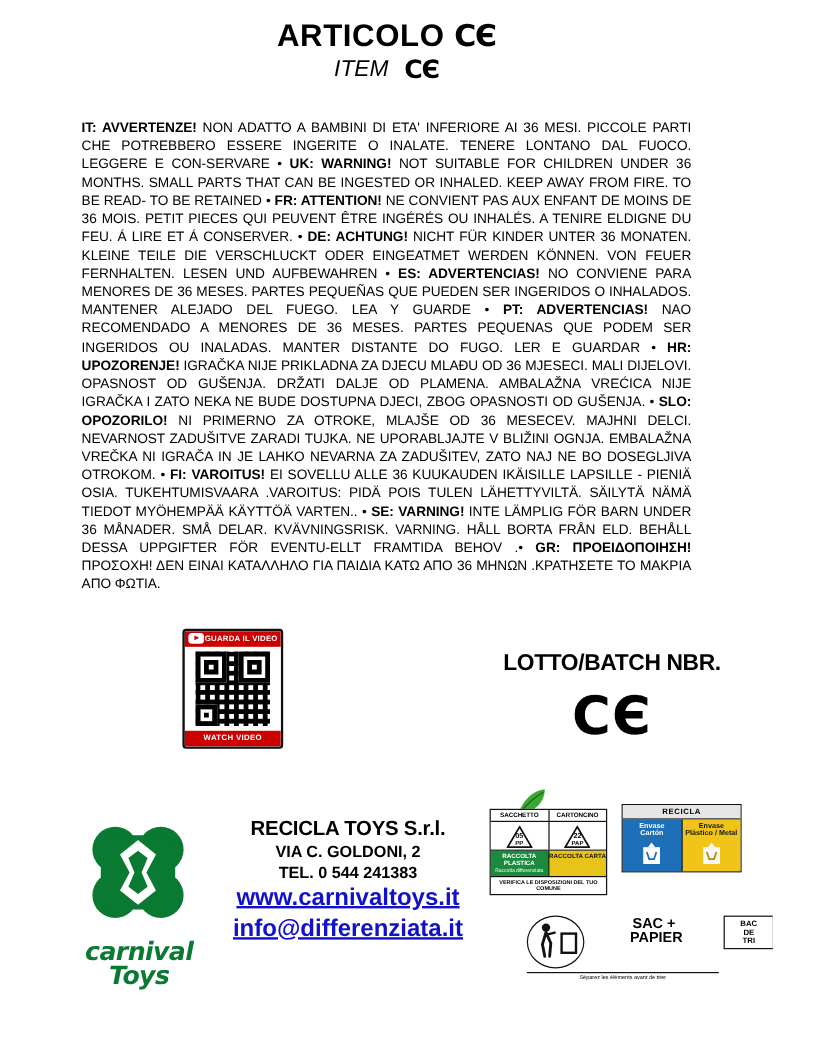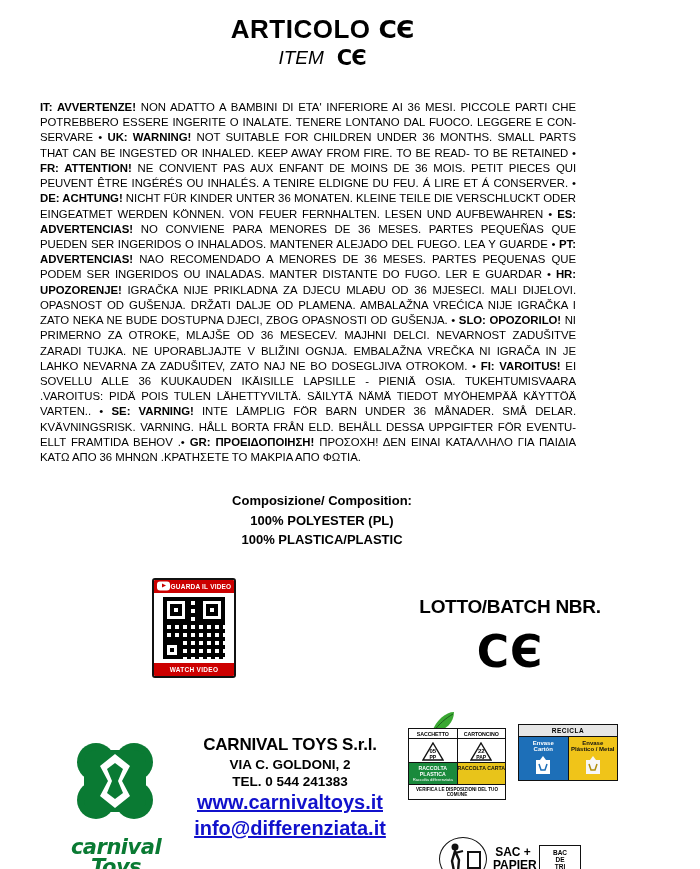--- a/index.html
+++ b/index.html
@@ -46,21 +46,21 @@
     font-family: "DejaVu Sans", sans-serif;
     font-weight: bold;
     font-style: normal;
     letter-spacing: -1px;
   }
   .ce-big { font-size: 25px; }
   .ce-mid { font-size: 21px; }
 
   
   .warnings {
-    margin: 30px 68px 0 40px;
+    margin: 30px 68px 0 68px;
     font-size: 11.4px;
     line-height: 1.335;
     text-align: justify;
     text-justify: inter-word;
     letter-spacing: -0.05px;
   }
   .warnings b { font-weight: bold; }
 
   
   .composition {
@@ -332,26 +332,27 @@
   }
   .rb-cell.blue { background: #1d6fb8; border-right: 1px solid #111; }
   .rb-cell.yellow { background: #f0c419; color: #111; }
   .rb-bin {
     width: 20px; height: 22px;
     margin: 2px auto 0;
   }
 
   .sacpapier {
     position: absolute;
-    left: 38px; top: 126px;
+    left: 38px; top: 110px;
     width: 160px;
     height: 54px;
     border: 1px solid transparent;
     display: flex;
-    align-items: center;
+    align-items: flex-start;
+    gap: 32px;
   }
   .sp-left {
     width: 48px; height: 44px;
     border: 1.5px solid #111;
     border-radius: 50%;
     position: relative;
     flex: none;
   }
   .sp-mid {
     font-size: 12px;
@@ -393,25 +394,20 @@
       <span class="ce-mark ce-big">CЄ</span>
     </div>
     <div class="header-line2">
       <span>ITEM</span>
       <span class="ce-mark ce-mid">CЄ</span>
     </div>
   </div>
 
   <div class="warnings"><b>IT: AVVERTENZE!</b> NON ADATTO A BAMBINI DI ETA' INFERIORE AI 36 MESI. PICCOLE PARTI CHE POTREBBERO ESSERE INGERITE O INALATE. TENERE LONTANO DAL FUOCO. LEGGERE E CON-SERVARE • <b>UK: WARNING!</b> NOT SUITABLE FOR CHILDREN UNDER 36 MONTHS. SMALL PARTS THAT CAN BE INGESTED OR INHALED. KEEP AWAY FROM FIRE. TO BE READ- TO BE RETAINED • <b>FR: ATTENTION!</b> NE CONVIENT PAS AUX ENFANT DE MOINS DE 36 MOIS. PETIT PIECES QUI PEUVENT ÊTRE  INGÉRÉS OU INHALÉS. A TENIRE ELDIGNE DU FEU. Á LIRE ET Á CONSERVER. • <b>DE: ACHTUNG!</b> NICHT FÜR KINDER UNTER 36 MONATEN. KLEINE TEILE DIE VERSCHLUCKT ODER EINGEATMET WERDEN KÖNNEN. VON FEUER FERNHALTEN. LESEN UND AUFBEWAHREN • <b>ES: ADVERTENCIAS!</b> NO CONVIENE PARA MENORES DE 36 MESES. PARTES PEQUEÑAS QUE PUEDEN SER INGERIDOS O INHALADOS. MANTENER ALEJADO DEL FUEGO. LEA Y GUARDE • <b>PT: ADVERTENCIAS!</b> NAO RECOMENDADO A MENORES DE 36 MESES. PARTES PEQUENAS QUE PODEM SER INGERIDOS OU INALADAS. MANTER DISTANTE DO FUGO. LER E GUARDAR • <b>HR: UPOZORENJE!</b> IGRAČKA NIJE PRIKLADNA ZA DJECU MLAĐU OD 36 MJESECI. MALI DIJELOVI. OPASNOST OD GUŠENJA. DRŽATI DALJE OD PLAMENA. AMBALAŽNA VREĆICA NIJE IGRAČKA I ZATO NEKA NE BUDE DOSTUPNA DJECI, ZBOG OPASNOSTI OD GUŠENJA. • <b>SLO: OPOZORILO!</b> NI PRIMERNO ZA OTROKE, MLAJŠE OD 36 MESECEV. MAJHNI DELCI. NEVARNOST ZADUŠITVE ZARADI TUJKA. NE UPORABLJAJTE V BLIŽINI OGNJA. EMBALAŽNA VREČKA NI IGRAČA IN JE LAHKO NEVARNA ZA ZADUŠITEV, ZATO NAJ NE BO DOSEGLJIVA OTROKOM. • <b>FI: VAROITUS!</b> EI SOVELLU ALLE 36 KUUKAUDEN IKÄISILLE LAPSILLE - PIENIÄ OSIA. TUKEHTUMISVAARA .VAROITUS: PIDÄ POIS TULEN LÄHETTYVILTÄ. SÄILYTÄ NÄMÄ TIEDOT MYÖHEMPÄÄ KÄYTTÖÄ VARTEN.. • <b>SE: VARNING!</b> INTE LÄMPLIG FÖR BARN UNDER 36 MÅNADER. SMÅ DELAR. KVÄVNINGSRISK. VARNING. HÅLL BORTA FRÅN ELD. BEHÅLL DESSA UPPGIFTER FÖR EVENTU-ELLT FRAMTIDA BEHOV .• <b>GR: ΠΡΟΕΙΔΟΠΟΙΗΣΗ!</b> ΠΡΟΣΟΧΗ! ΔΕΝ ΕΙΝΑΙ ΚΑΤΑΛΛΗΛΟ ΓΙΑ ΠΑΙΔΙΑ ΚΑΤΩ ΑΠΟ 36 ΜΗΝΩΝ .ΚΡΑΤΗΣΕΤΕ ΤΟ ΜΑΚΡΙΑ ΑΠΟ ΦΩΤΙΑ.</div>
 
-  <div class="composition">
-    <div>Composizione/ Composition:</div>
-    <div>100% POLYESTER (PL)</div>
-    <div>100% PLASTICA/PLASTIC</div>
-  </div>
 
   <div class="mid-row">
 
     <div class="video-badge">
       <div class="vb-top">
         <span class="yt-play"></span>
         <span>GUARDA IL VIDEO</span>
       </div>
       <div class="vb-qr">
         <div class="qr">
@@ -445,21 +441,21 @@
           <path d="M45 27 L53 33 L48 45 L53 57 L45 63 L37 57 L42 45 L37 33 Z"></path>
         </g>
       </svg>
     </div>
     <div class="logo-word">
       <div>carnival</div>
       <div>Toys</div>
     </div>
 
     <div class="company">
-      <div class="name">CARNIVAL TOYS S.r.l.</div>
+      <div class="name">RECICLA TOYS S.r.l.</div>
       <div class="line">VIA C. GOLDONI, 2</div>
       <div class="line">TEL. 0 544 241383</div>
       <div class="web">www.carnivaltoys.it</div>
       <div class="web">info@differenziata.it</div>
     </div>
 
     <div class="recycle">
 
       <div class="leaf">
         <svg width="26" height="24" viewBox="0 0 26 24" aria-hidden="true">

